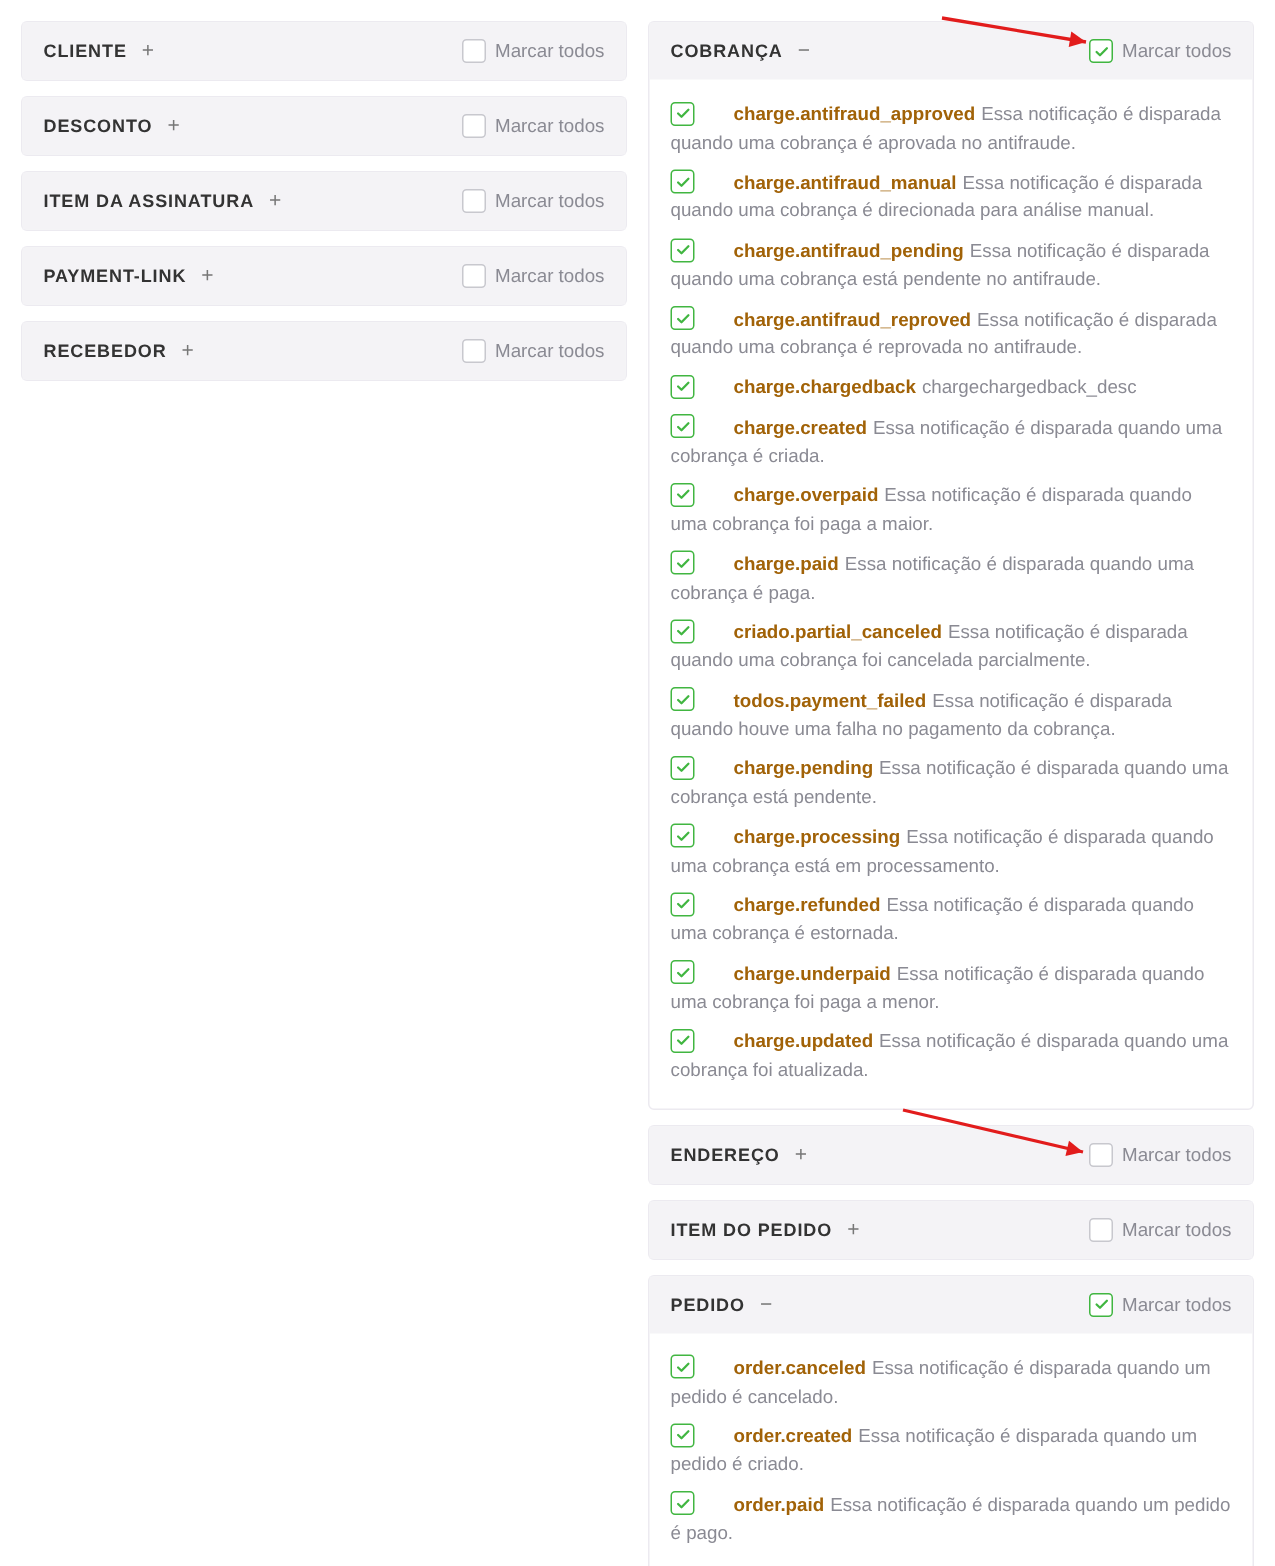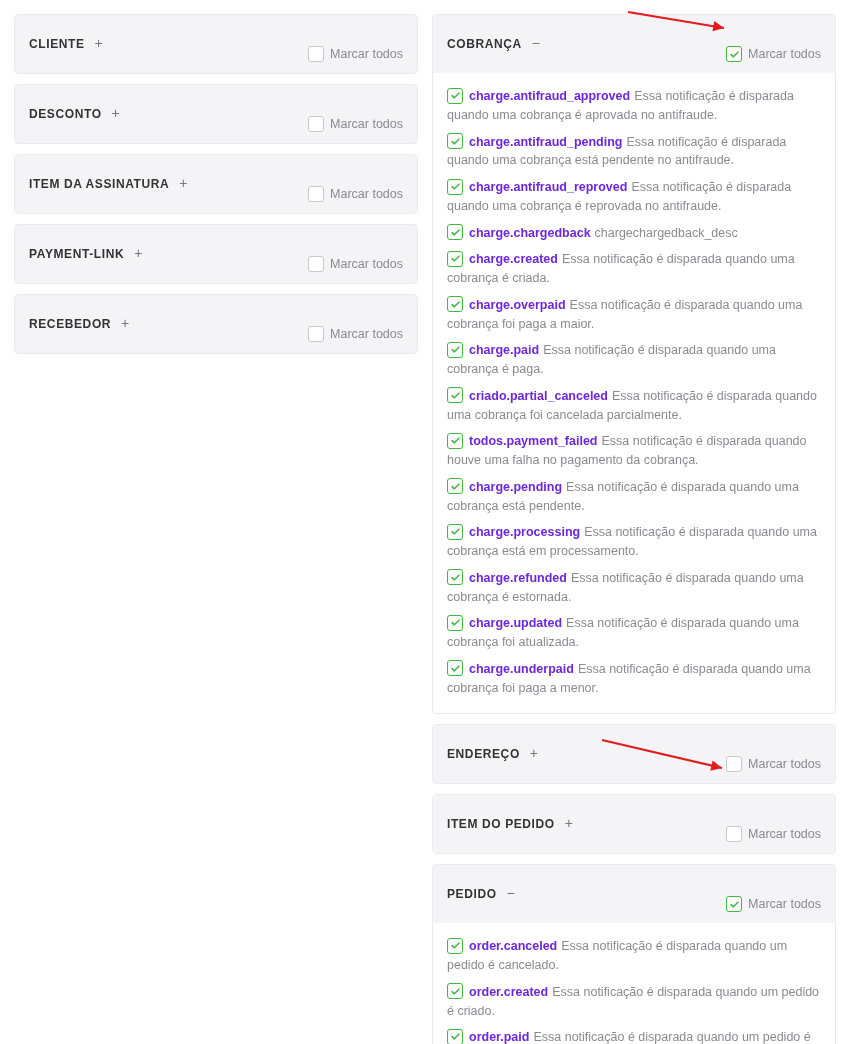--- a/index.html
+++ b/index.html
@@ -48,21 +48,20 @@
     color: #777;
     line-height: 1;
     position: relative;
     top: -1px;
     user-select: none;
   }
   .markall {
     display: flex;
     align-items: center;
     gap: 6px;
-    margin-top: 20px;
   }
   .checkbox {
     width: 16px; height: 16px;
     border-radius: 3px;
     border: 1.4px solid #c8c8ce;
     background: #fff;
     display: flex; align-items: center; justify-content: center;
   }
   .checkbox.checked {
     border-color: #41b641;
@@ -88,22 +87,23 @@
   }
   .item .item-checkbox {
     display: inline-flex;
     vertical-align: middle;
     margin-right: 6px;
     position: relative;
     top: -1px;
   }
   .item-name {
     font-weight: 700;
-    color: #6d28d9;
+    color: #a16207;
     margin-right: 4px;
+    margin-left: 20px;
   }
   .item-desc { }
   .annotations {
     position: absolute;
     top: 0; left: 0;
     pointer-events: none;
   }
   .arrow-line {
     stroke: #e21c1c;
     stroke-width: 2.2;
@@ -198,20 +198,25 @@
         <div class="panel-body">
           <div class="item"><span class="checkbox checked item-checkbox">
               <svg viewBox="0 0 16 16">
                 <path d="M3 8.2 L6.3 11.4 L13 4.6" stroke="#41b641" stroke-width="2.2" fill="none" stroke-linecap="round" stroke-linejoin="round"></path>
               </svg>
             </span><span class="item-name">charge.antifraud_approved</span><span class="item-desc">Essa notificação é disparada quando uma cobrança é aprovada no antifraude.</span></div>
           <div class="item"><span class="checkbox checked item-checkbox">
               <svg viewBox="0 0 16 16">
                 <path d="M3 8.2 L6.3 11.4 L13 4.6" stroke="#41b641" stroke-width="2.2" fill="none" stroke-linecap="round" stroke-linejoin="round"></path>
               </svg>
+            </span><span class="item-name">charge.antifraud_manual</span><span class="item-desc">Essa notificação é disparada quando uma cobrança é direcionada para análise manual.</span></div>
+          <div class="item"><span class="checkbox checked item-checkbox">
+              <svg viewBox="0 0 16 16">
+                <path d="M3 8.2 L6.3 11.4 L13 4.6" stroke="#41b641" stroke-width="2.2" fill="none" stroke-linecap="round" stroke-linejoin="round"></path>
+              </svg>
             </span><span class="item-name">charge.antifraud_pending</span><span class="item-desc">Essa notificação é disparada quando uma cobrança está pendente no antifraude.</span></div>
           <div class="item"><span class="checkbox checked item-checkbox">
               <svg viewBox="0 0 16 16">
                 <path d="M3 8.2 L6.3 11.4 L13 4.6" stroke="#41b641" stroke-width="2.2" fill="none" stroke-linecap="round" stroke-linejoin="round"></path>
               </svg>
             </span><span class="item-name">charge.antifraud_reproved</span><span class="item-desc">Essa notificação é disparada quando uma cobrança é reprovada no antifraude.</span></div>
           <div class="item"><span class="checkbox checked item-checkbox">
               <svg viewBox="0 0 16 16">
                 <path d="M3 8.2 L6.3 11.4 L13 4.6" stroke="#41b641" stroke-width="2.2" fill="none" stroke-linecap="round" stroke-linejoin="round"></path>
               </svg>
@@ -253,26 +258,26 @@
             </span><span class="item-name">charge.processing</span><span class="item-desc">Essa notificação é disparada quando uma cobrança está em processamento.</span></div>
           <div class="item"><span class="checkbox checked item-checkbox">
               <svg viewBox="0 0 16 16">
                 <path d="M3 8.2 L6.3 11.4 L13 4.6" stroke="#41b641" stroke-width="2.2" fill="none" stroke-linecap="round" stroke-linejoin="round"></path>
               </svg>
             </span><span class="item-name">charge.refunded</span><span class="item-desc">Essa notificação é disparada quando uma cobrança é estornada.</span></div>
           <div class="item"><span class="checkbox checked item-checkbox">
               <svg viewBox="0 0 16 16">
                 <path d="M3 8.2 L6.3 11.4 L13 4.6" stroke="#41b641" stroke-width="2.2" fill="none" stroke-linecap="round" stroke-linejoin="round"></path>
               </svg>
+            </span><span class="item-name">charge.underpaid</span><span class="item-desc">Essa notificação é disparada quando uma cobrança foi paga a menor.</span></div>
+          <div class="item"><span class="checkbox checked item-checkbox">
+              <svg viewBox="0 0 16 16">
+                <path d="M3 8.2 L6.3 11.4 L13 4.6" stroke="#41b641" stroke-width="2.2" fill="none" stroke-linecap="round" stroke-linejoin="round"></path>
+              </svg>
             </span><span class="item-name">charge.updated</span><span class="item-desc">Essa notificação é disparada quando uma cobrança foi atualizada.</span></div>
-          <div class="item"><span class="checkbox checked item-checkbox">
-              <svg viewBox="0 0 16 16">
-                <path d="M3 8.2 L6.3 11.4 L13 4.6" stroke="#41b641" stroke-width="2.2" fill="none" stroke-linecap="round" stroke-linejoin="round"></path>
-              </svg>
-            </span><span class="item-name">charge.underpaid</span><span class="item-desc">Essa notificação é disparada quando uma cobrança foi paga a menor.</span></div>
         </div>
       </div>
       <div class="panel">
         <div class="panel-header">
           <div class="panel-title-wrap">
             <span class="panel-title">ENDEREÇO</span>
             <span class="expand-icon">+</span>
           </div>
           <div class="markall">
             <span class="checkbox"></span>

